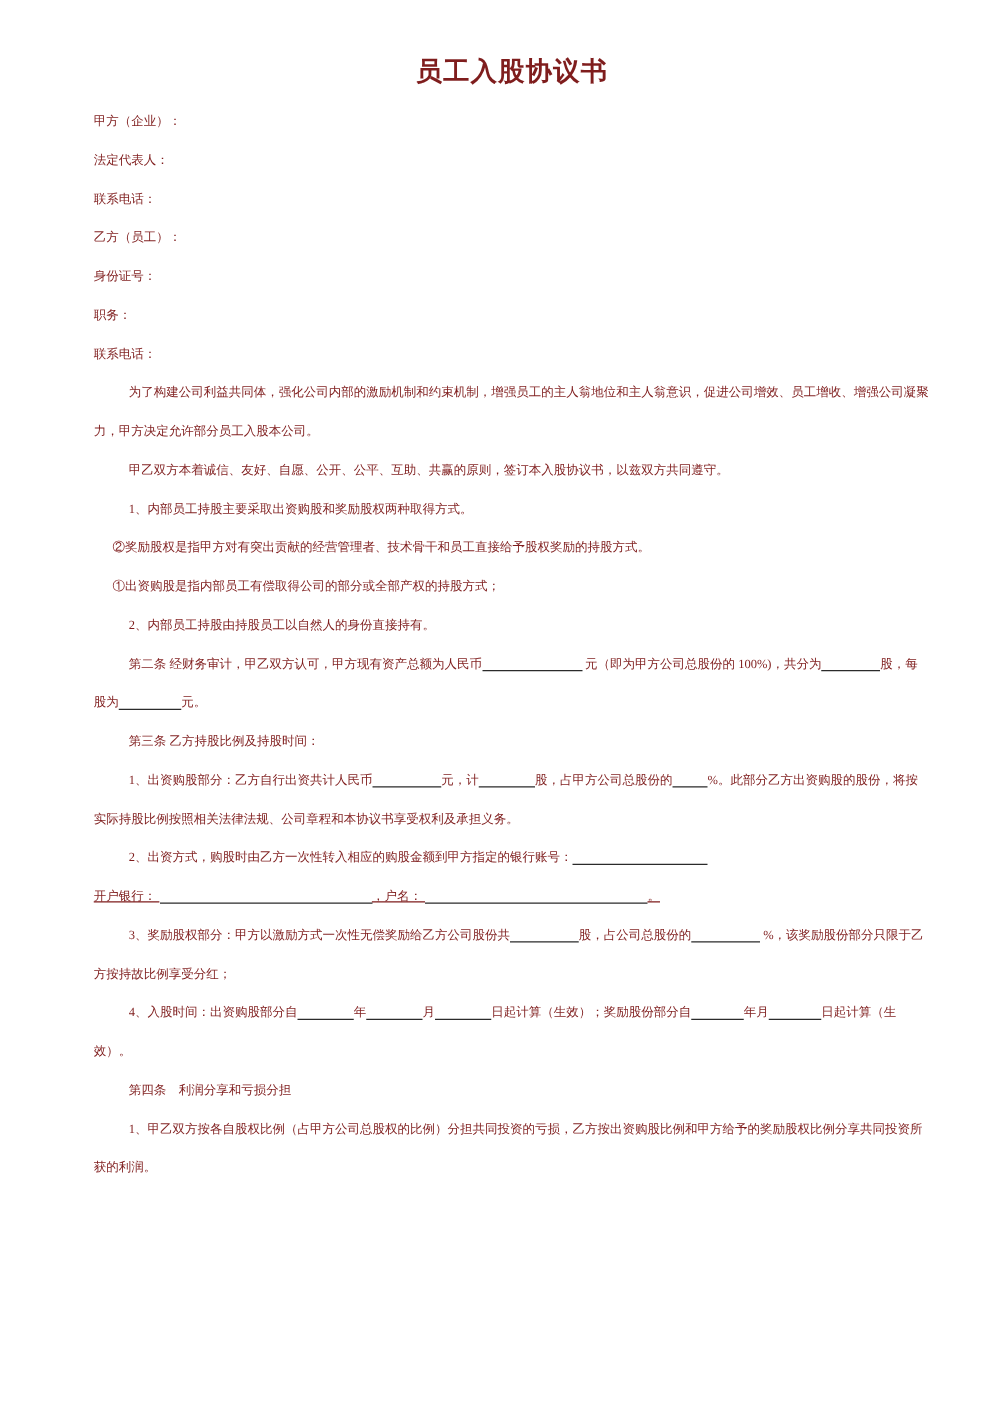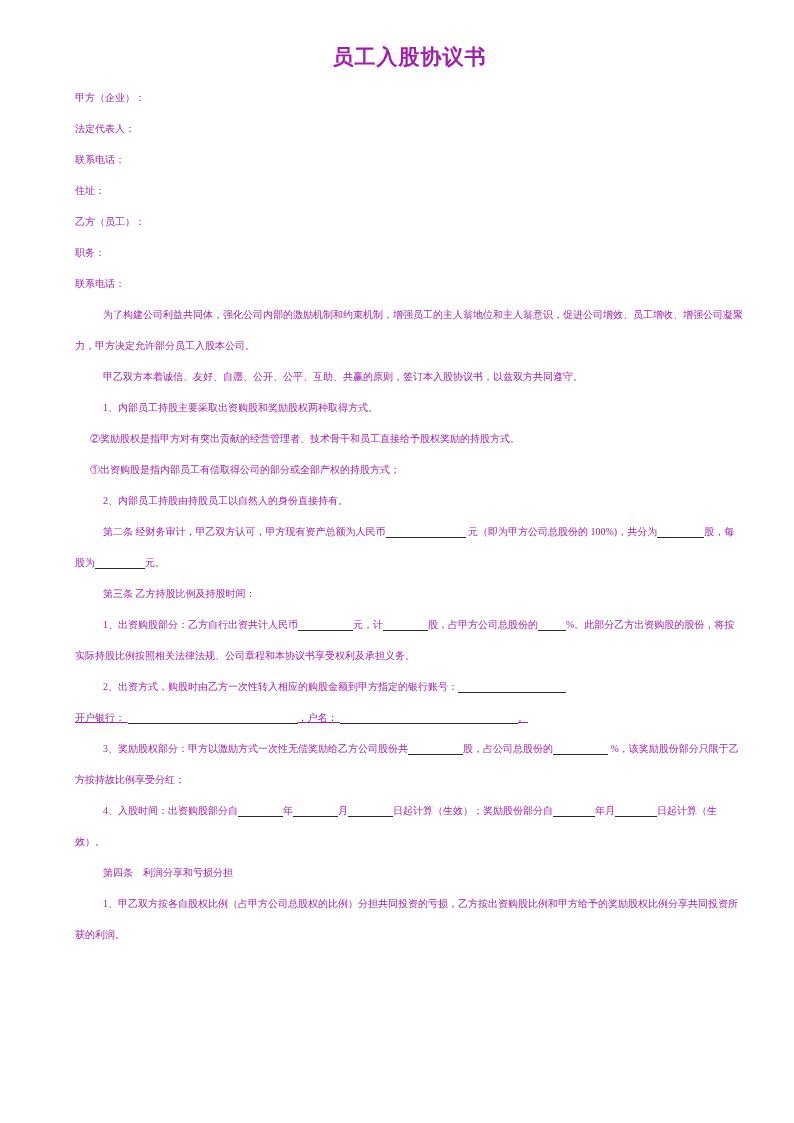--- a/index.html
+++ b/index.html
@@ -8,21 +8,21 @@
     background: #ffffff;
   }
   .page {
     position: relative;
     box-sizing: border-box;
     width: 794px;
     height: 1123px;
     background: #ffffff;
     padding: 42px 50px 0 75px;
     font-family: "Liberation Serif", "DejaVu Serif", serif;
-    color: #a21caf;
+    color: #7f1d1d;
     overflow: hidden;
   }
   h1.doc-title {
     font-size: 21px;
     font-weight: bold;
     text-align: center;
     margin: 0 0 10px 0;
     line-height: 30px;
     letter-spacing: 1px;
   }
@@ -46,22 +46,22 @@
 </style>
 </head>
 <body>
 
 <div class="page">
   <h1 class="doc-title">员工入股协议书</h1>
   <div id="doc-body">
       <p class="label"><span>甲方（企业）：</span></p>
       <p class="label"><span>法定代表人：</span></p>
       <p class="label"><span>联系电话：</span></p>
-      <p class="label"><span>住址：</span></p>
       <p class="label"><span>乙方（员工）：</span></p>
+      <p class="label"><span>身份证号：</span></p>
       <p class="label"><span>职务：</span></p>
       <p class="label"><span>联系电话：</span></p>
       <p class="indent"><span>为了构建公司利益共同体，强化公司内部的激励机制和约束机制，增强员工的主人翁地位和主人翁意识，促进公司增效、员工增收、增强公司凝聚力，甲方决定允许部分员工入股本公司。</span></p>
       <p class="indent"><span>甲乙双方本着诚信、友好、自愿、公开、公平、互助、共赢的原则，签订本入股协议书，以兹双方共同遵守。</span></p>
       <p class="indent"><span>1、内部员工持股主要采取出资购股和奖励股权两种取得方式。</span></p>
       <p class="circle"><span>②奖励股权是指甲方对有突出贡献的经营管理者、技术骨干和员工直接给予股权奖励的持股方式。</span></p>
       <p class="circle"><span>①出资购股是指内部员工有偿取得公司的部分或全部产权的持股方式；</span></p>
       <p class="indent"><span>2、内部员工持股由持股员工以自然人的身份直接持有。</span></p>
       <p class="indent"><span>第二条 经财务审计，甲乙双方认可，甲方现有资产总额为人民币</span><span class="blank" style="width: 80px;"></span><span> 元（即为甲方公司总股份的 100%)，共分为</span><span class="blank" style="width: 47px;"></span><span>股，每股为</span><span class="blank" style="width: 50px;"></span><span>元。</span></p>
       <p class="indent"><span>第三条 乙方持股比例及持股时间：</span></p>

